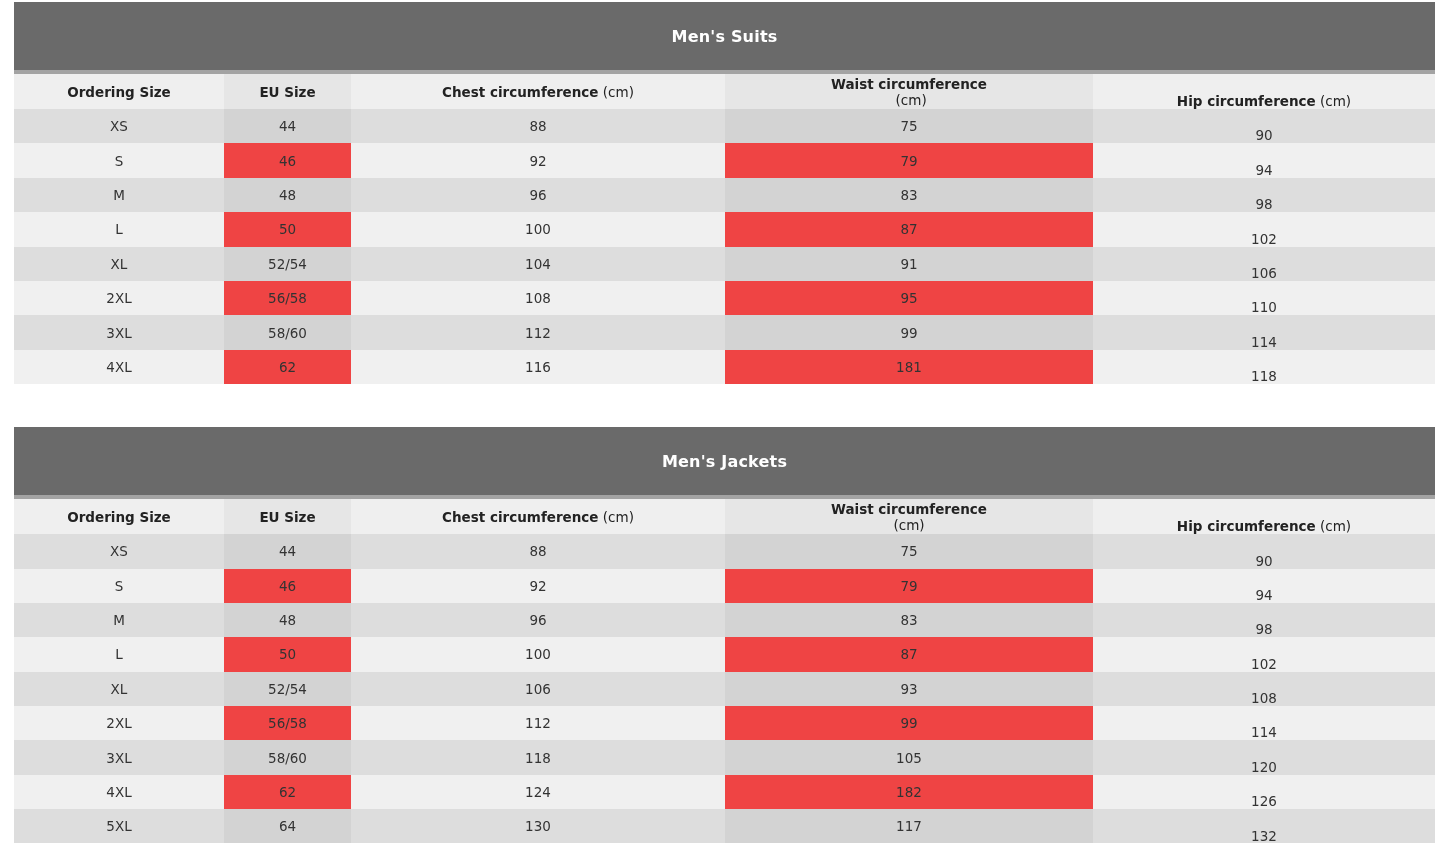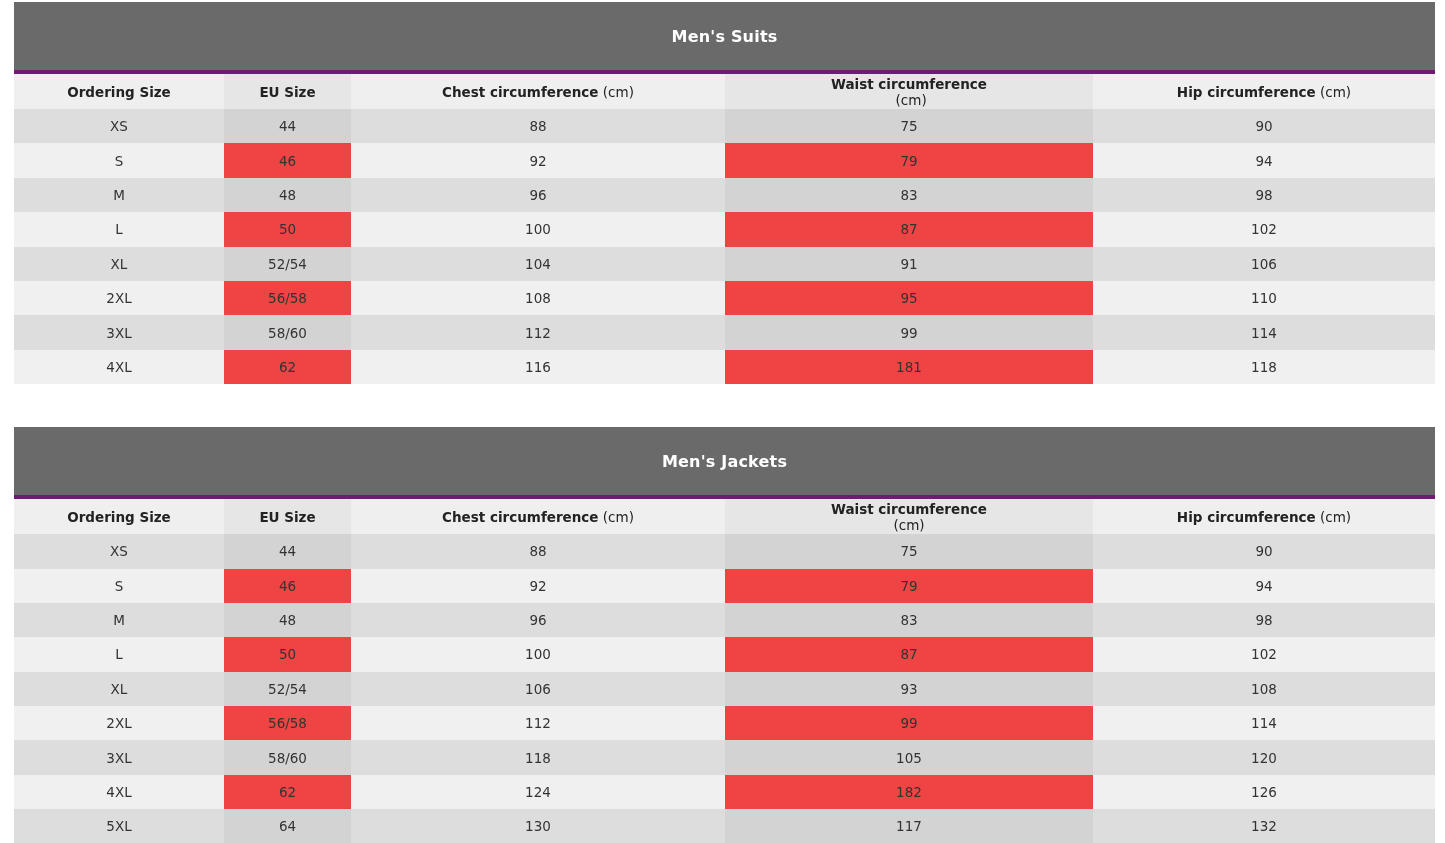--- a/index.html
+++ b/index.html
@@ -8,39 +8,39 @@
     background: #ffffff;
     overflow: hidden;
     font-family: "DejaVu Sans", "Liberation Sans", sans-serif;
   }
   .size-table { width: 1421px; margin-left: 14px; }
   .t1 { margin-top: 2px; }
   .t2 { margin-top: 43px; }
   .title-bar {
     height: 72px; box-sizing: border-box;
     background: #6a6a6a;
-    border-bottom: 4px solid #701a75;
+    border-bottom: 4px solid #a3a3a3;
     display: flex; align-items: center; justify-content: center;
     color: #ffffff; font-weight: bold; font-size: 16px;
     letter-spacing: 0.2px;
   }
   .row { display: flex; }
   .row.head { height: 35px; }
   .row.data { height: 34.4px; border-radius: 13px; }
   .cell {
     box-sizing: border-box;
     display: flex; align-items: center; justify-content: center;
     font-size: 13.5px; color: #333333;
     overflow: hidden; white-space: nowrap;
   }
   .col0 { width: 210px; }
   .col1 { width: 127px; }
   .col2 { width: 374px; }
   .col3 { width: 368px; flex-direction: column; }
-  .col4 { width: 342px; }
+  .col4 { width: 342px; align-items: flex-end; }
   .head .cell { font-weight: bold; color: #222222; background: #efefef; }
   .head .cell.dcol { background: #e6e6e6; }
   .hunit { font-weight: 400; white-space: pre; }
   .row.light .cell { background: #f0f0f0; }
   .row.light .cell.dcol { background: #ef4444; }
   .row.dark .cell { background: #dddddd; }
   .row.dark .cell.dcol { background: #d3d3d3; }
 </style>
 </head>
 <body>

